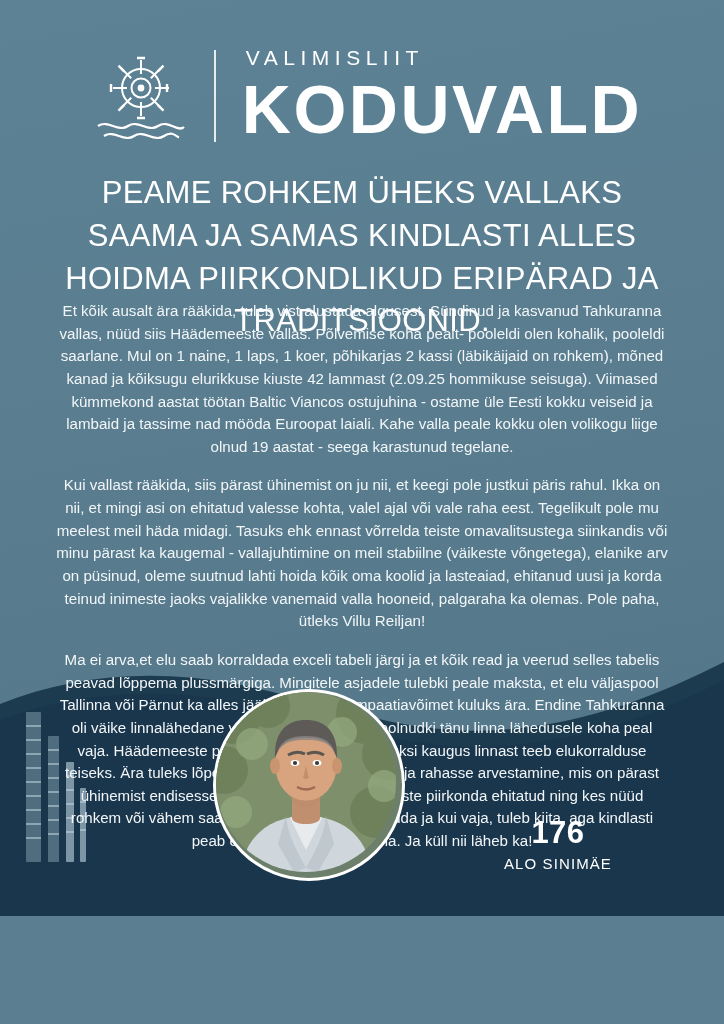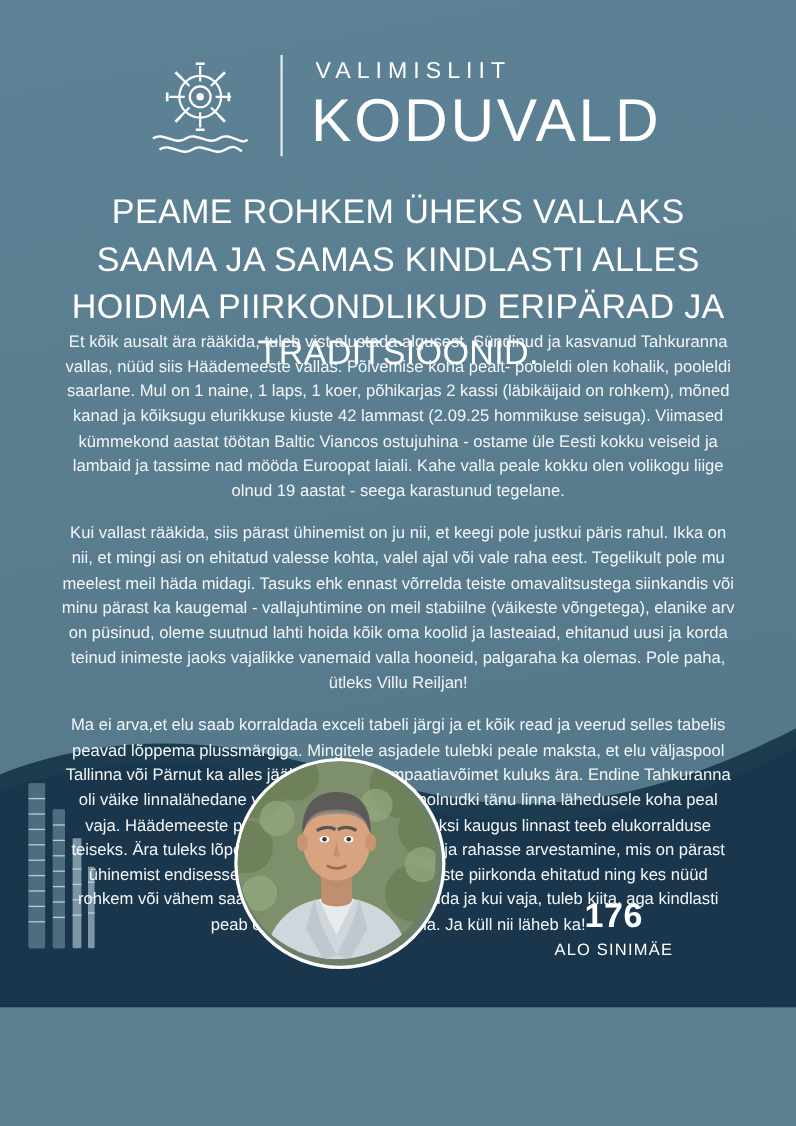--- a/index.html
+++ b/index.html
@@ -49,23 +49,23 @@
     color: #ffffff;
   }
   .logo-kicker {
     font-size: 21px;
     letter-spacing: 5.5px;
     font-weight: 400;
     padding-left: 4px;
     line-height: 1;
   }
   .logo-name {
-    font-size: 55px;
+    font-size: 68px;
     letter-spacing: 2.5px;
-    font-weight: 400;
+    font-weight: 700;
     line-height: 1.05;
     margin-top: 6px;
   }
 
   
   .headline {
     position: absolute;
     top: 172px;
     left: 48px;
     width: 628px;

